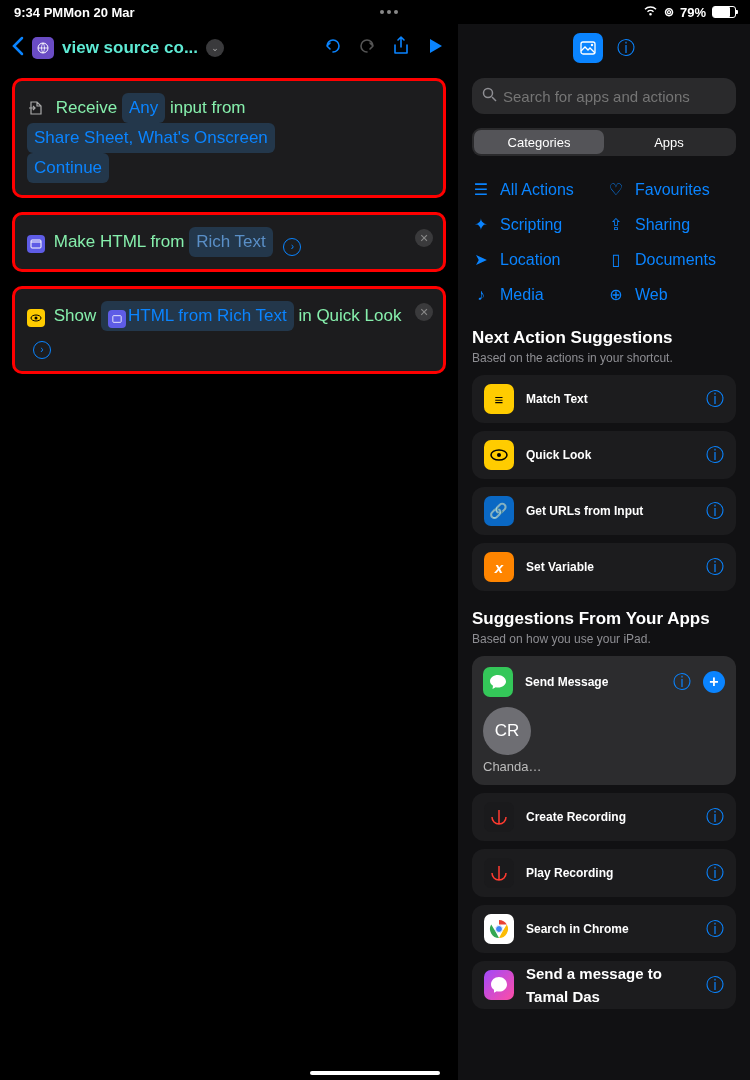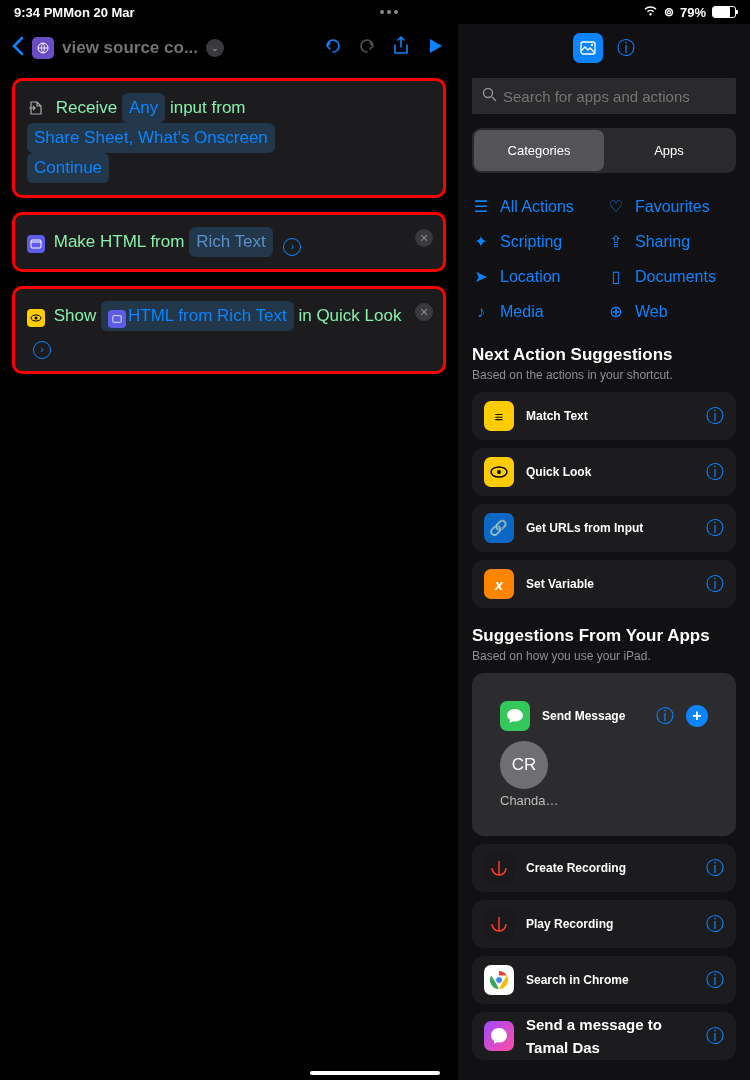--- a/index.html
+++ b/index.html
@@ -11,21 +11,21 @@
   .status-right { display:flex; gap:6px; align-items:center;}
   .battery-icon{width:24px;height:12px;border:1px solid #fff;border-radius:3px;position:relative;}
   .battery-icon::after{content:'';position:absolute;right:-3px;top:3px;width:2px;height:4px;background:#fff;border-radius:0 1px 1px 0;}
   .battery-fill{background:#fff;height:100%;width:79%;border-radius:1px;}
   .main { flex:1; display:flex; }
   .left-pane { width: 458px; background:#000; display:flex; flex-direction:column; }
   .toolbar { height:48px; display:flex; align-items:center; padding:0 10px; gap:8px;}
   .back-btn{color:#0a84ff;font-size:24px;font-weight:300;}
   .title-chip{display:flex;align-items:center;gap:8px;}
   .title-icon{width:22px;height:22px;border-radius:5px;background:#6a4cc4;display:flex;align-items:center;justify-content:center;font-size:12px;}
-  .title-text{font-size:17px;font-weight:600;color:#737373;}
+  .title-text{font-size:17px;font-weight:600;color:#5eead4;}
   .title-chevron{width:18px;height:18px;border-radius:50%;background:#3a3a3c;display:flex;align-items:center;justify-content:center;font-size:9px;color:#aaa;}
   .toolbar-spacer{flex:1;}
   .tb-icon{color:#0a84ff;font-size:19px;width:26px;text-align:center;}
   .tb-icon.dim{color:#555;}
   .cards{padding:6px 12px;display:flex;flex-direction:column;gap:14px;}
   .card{background:#1c1c1e;border-radius:10px;padding:12px 12px;border:3px solid #ff0000;position:relative;}
   .card-text{font-size:17px;line-height:28px;}
   .tok{display:inline-block;}
   .tok-blue{background:#23374b;color:#0a84ff;border-radius:6px;padding:1px 7px;}
   .tok-white{color:#86efac;}
@@ -33,33 +33,33 @@
   .card-icon{width:18px;height:18px;display:inline-flex;align-items:center;justify-content:center;vertical-align:-3px;margin-right:6px;}
   .chip-icon{width:18px;height:18px;border-radius:4px;display:inline-flex;align-items:center;justify-content:center;font-size:11px;vertical-align:-3px;margin-right:4px;}
   .chip-purple{background:#5e5ce6;color:#fff;}
   .chip-yellow{background:#ffcc00;color:#000;}
   .disclose{display:inline-flex;width:18px;height:18px;border:1.5px solid #0a84ff;border-radius:50%;align-items:center;justify-content:center;color:#0a84ff;font-size:10px;margin-left:6px;vertical-align:-3px;}
   .card-close{position:absolute;right:10px;top:14px;width:18px;height:18px;border-radius:50%;background:#3a3a3c;color:#888;font-size:11px;display:flex;align-items:center;justify-content:center;}
   .right-pane{flex:1;background:#111113;display:flex;flex-direction:column;padding:0 14px 0 14px;overflow:hidden;}
   .rp-top{height:48px;display:flex;align-items:center;justify-content:center;gap:14px;}
   .rp-top-icon{width:30px;height:30px;border-radius:7px;background:#0a84ff;display:flex;align-items:center;justify-content:center;color:#fff;font-size:15px;}
   .info-circ{color:#0a84ff;font-size:18px;}
-  .search{background:#2a2a2c;border-radius:1px;height:36px;display:flex;align-items:center;padding:0 10px;color:#8e8e93;gap:6px;margin-top:6px;justify-content:space-between;}
+  .search{background:#2a2a2c;border-radius:12px;height:36px;display:flex;align-items:center;padding:0 10px;color:#8e8e93;gap:6px;margin-top:6px;justify-content:space-between;}
   .search input{background:transparent;border:none;outline:none;color:#fff;font-size:15px;flex:1;}
-  .seg{background:#2a2a2c;border-radius:9px;height:45px;display:flex;margin-top:14px;padding:2px;}
+  .seg{background:#2a2a2c;border-radius:9px;height:28px;display:flex;margin-top:14px;padding:2px;}
   .seg-item{flex:1;display:flex;align-items:center;justify-content:center;font-size:13px;border-radius:7px;}
   .seg-item.active{background:#545458;color:#fff;}
   .cat-grid{display:grid;grid-template-columns:1fr 1fr;gap:4px 6px;margin-top:18px;}
   .cat-item{display:flex;align-items:center;gap:10px;color:#0a84ff;font-size:16px;padding:6px 0;}
   .cat-ic{width:18px;text-align:center;}
   .section-title{font-size:17px;font-weight:700;margin-top:18px;}
   .section-sub{font-size:12px;color:#8e8e93;margin-top:3px;}
   .sug-list{margin-top:10px;display:flex;flex-direction:column;gap:8px;}
   .sug{background:#1c1c1e;border-radius:12px;height:48px;display:flex;align-items:center;padding:0 12px;gap:12px;}
-  .sug-tall{height:auto;padding:28px;flex-direction:column;align-items:stretch;gap:10px;background:#2c2c2e;}
+  .sug-tall{height:auto;padding:11px;flex-direction:column;align-items:stretch;gap:10px;background:#2c2c2e;}
   .sug-head{display:flex;align-items:center;gap:12px;}
   .sug-ic{width:30px;height:30px;border-radius:7px;display:flex;align-items:center;justify-content:center;font-size:15px;font-weight:700;}
   .ic-yellow{background:#ffcc00;color:#000;}
   .ic-orange{background:#ff8500;color:#fff;}
   .ic-blue{background:#0a68c4;color:#fff;}
   .ic-dark{background:#1a1a1c;color:#fff;}
   .ic-white{background:#fff;color:#000;}
   .ic-grad{background:linear-gradient(135deg,#a149fa,#ff4da6);color:#fff;}
   .ic-green{background:#34c759;color:#fff;}
   .sug-label{flex:1;font-size:12px;font-weight:600;}

